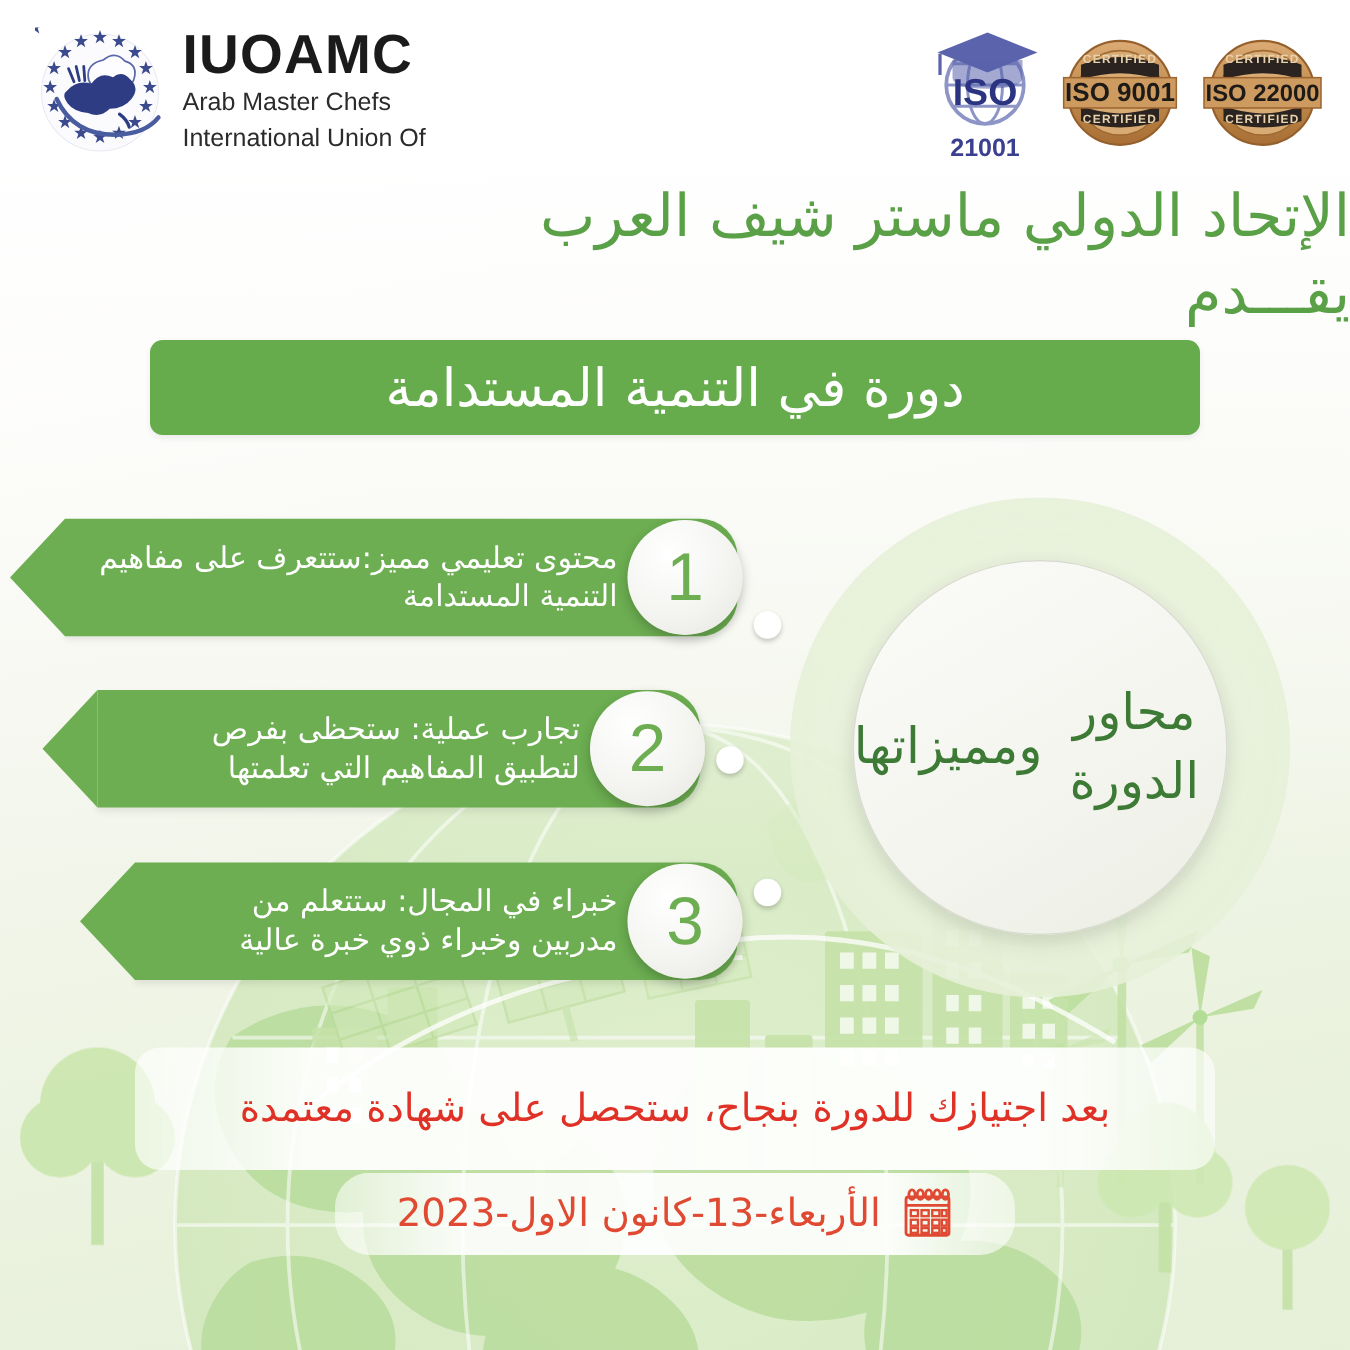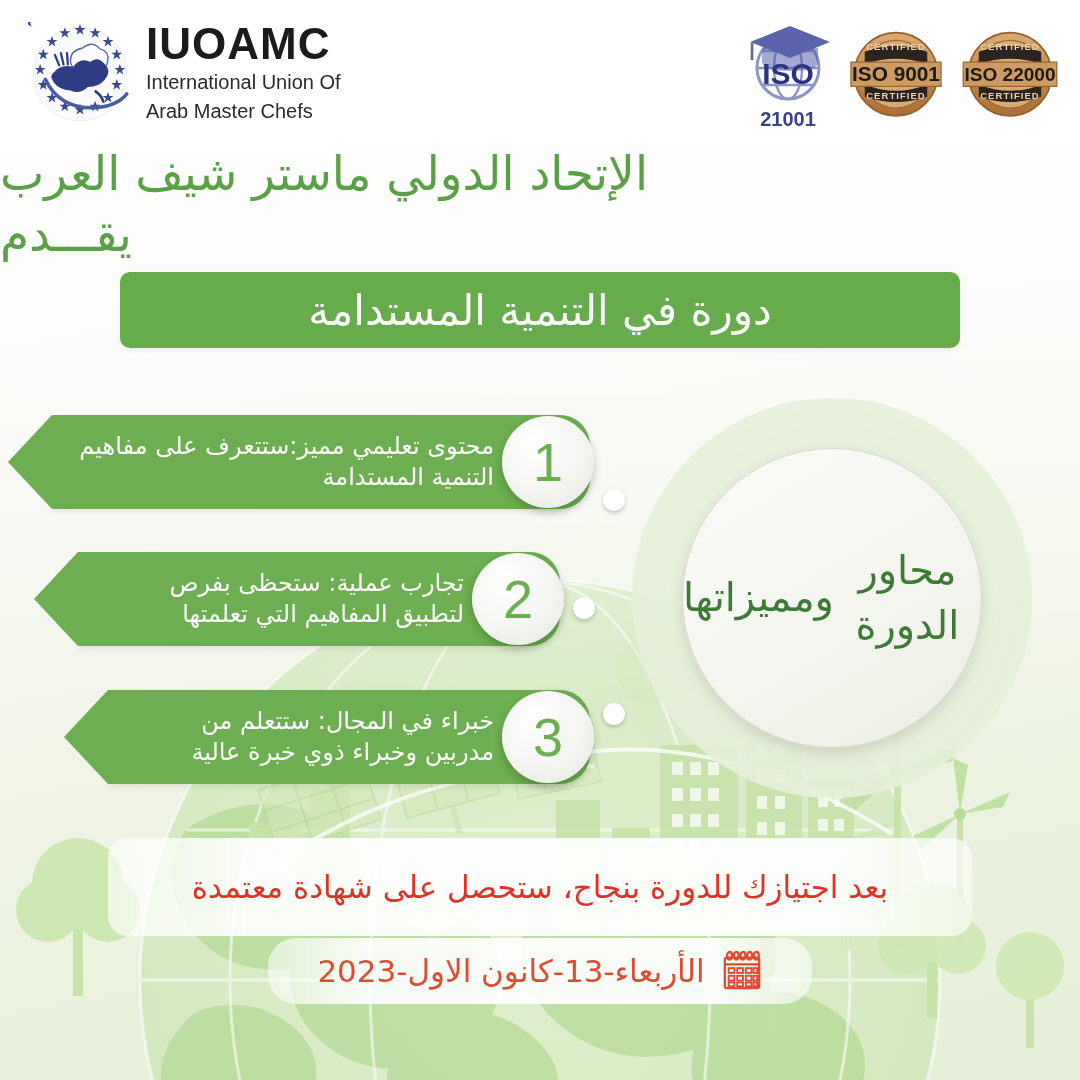--- a/index.html
+++ b/index.html
@@ -52,21 +52,21 @@
   .badge-iso21001 .num {
     position:absolute; bottom:-1px; left:0; right:0; text-align:center;
     font-family:Liberation Sans, sans-serif;
     font-size:20px; font-weight:700; color:#3b3f8f;
   }
   .badge-seal { width:104px; height:104px; }
 
   
   .headline {
     position:absolute; top:143px; left:0; right:0;
-    text-align:left; color:#59a046;
+    text-align:right; color:#59a046;
     font-size:47px; font-weight:400; line-height:1.30;
     letter-spacing:0px;
   }
   .headline .l2 { display:block; }
 
   
   .title-banner {
     position:absolute; top:272px; left:120px; right:120px; height:76px;
     background:#66ab4c; border-radius:10px;
     display:flex; align-items:center; justify-content:center;
@@ -392,22 +392,22 @@
         <path d="M55 55 l30 -2 l1 7 l-31 2 Z" fill="#fdfdff" stroke="#5a68a8" stroke-width="1.4"></path>
 
         <path d="M30 58 q9 -10 22 -6 q8 -12 20 -6 q8 -7 16 2 q9 8 1 18 q-7 9 -20 9 q-9 9 -20 4 q-13 -1 -19 -9 q-6 -8 0 -12 Z" fill="#2e3d83"></path>
         <path d="M36 50 l-5 -12 M41 49 l-3 -13 M46 49 l-1 -13" stroke="#2e3d83" stroke-width="2.6" stroke-linecap="round"></path>
         <path d="M78 80 q7 5 9 12" stroke="#2e3d83" stroke-width="3" fill="none" stroke-linecap="round"></path>
 
         <path d="M20 66 q16 34 56 33 q26 -1 38 -16" fill="none" stroke="#4a5ca0" stroke-width="4" stroke-linecap="round"></path>
       </svg>
       <div class="logo-text">
         <div class="logo-acronym">IUOAMC</div>
+        <div class="logo-sub">Arab Master Chefs</div>
         <div class="logo-sub">International Union Of</div>
-        <div class="logo-sub">Arab Master Chefs</div>
       </div>
     </div>
 
     <div class="badges">
       <div class="badge-iso21001">
         <svg viewBox="0 0 92 88" aria-hidden="true">
           <circle cx="46" cy="46" r="31" fill="none" stroke="#8d95c6" stroke-width="3"></circle>
           <g stroke="#8d95c6" stroke-width="2.4" fill="none">
             <ellipse cx="46" cy="46" rx="14" ry="31"></ellipse>
             <line x1="15" y1="46" x2="77" y2="46"></line>

